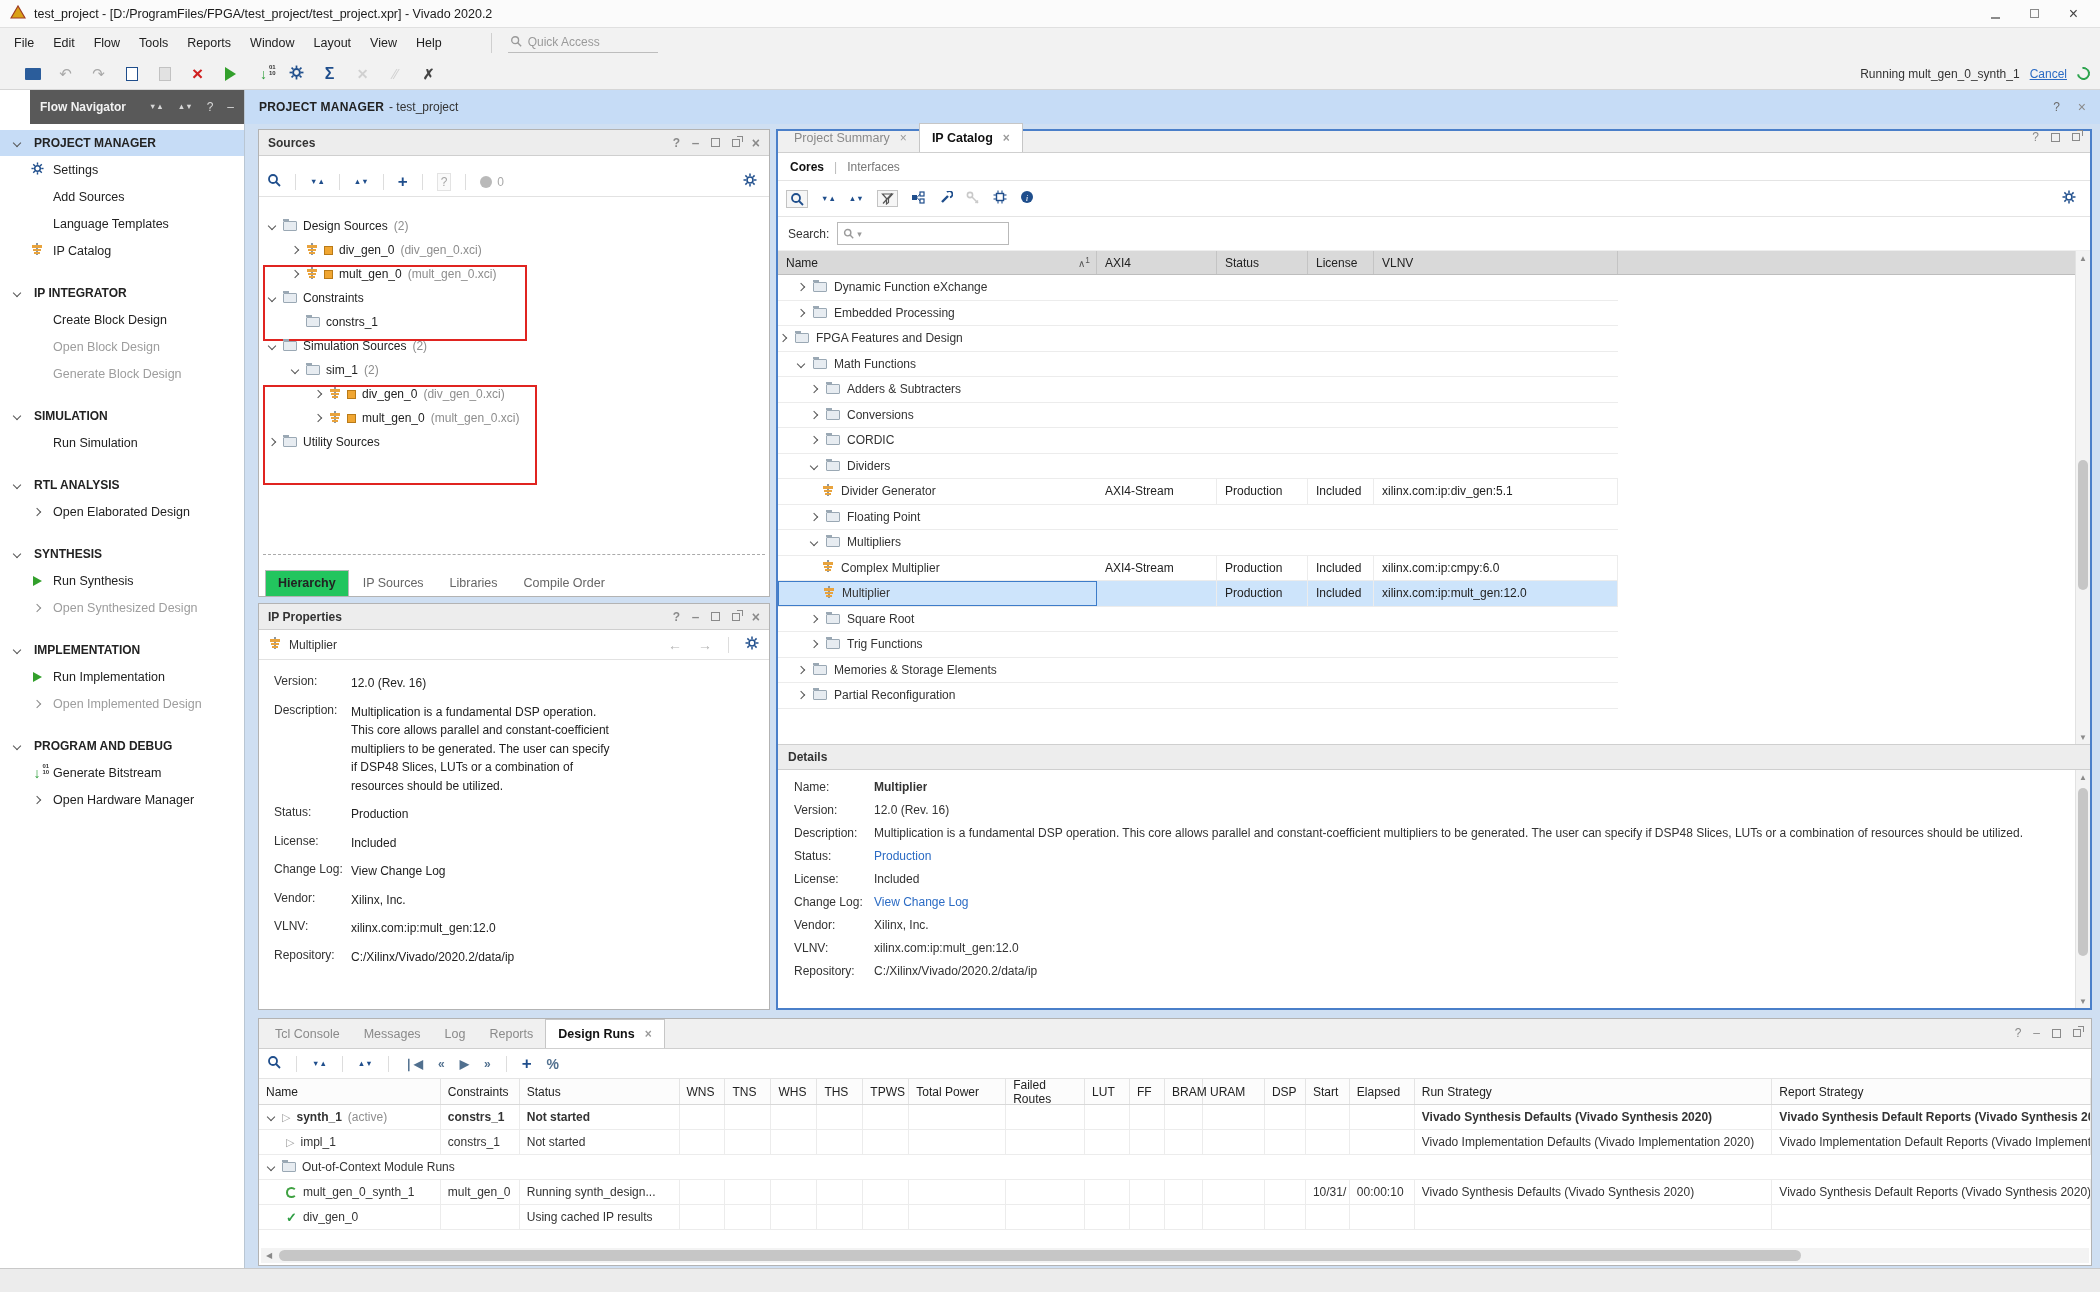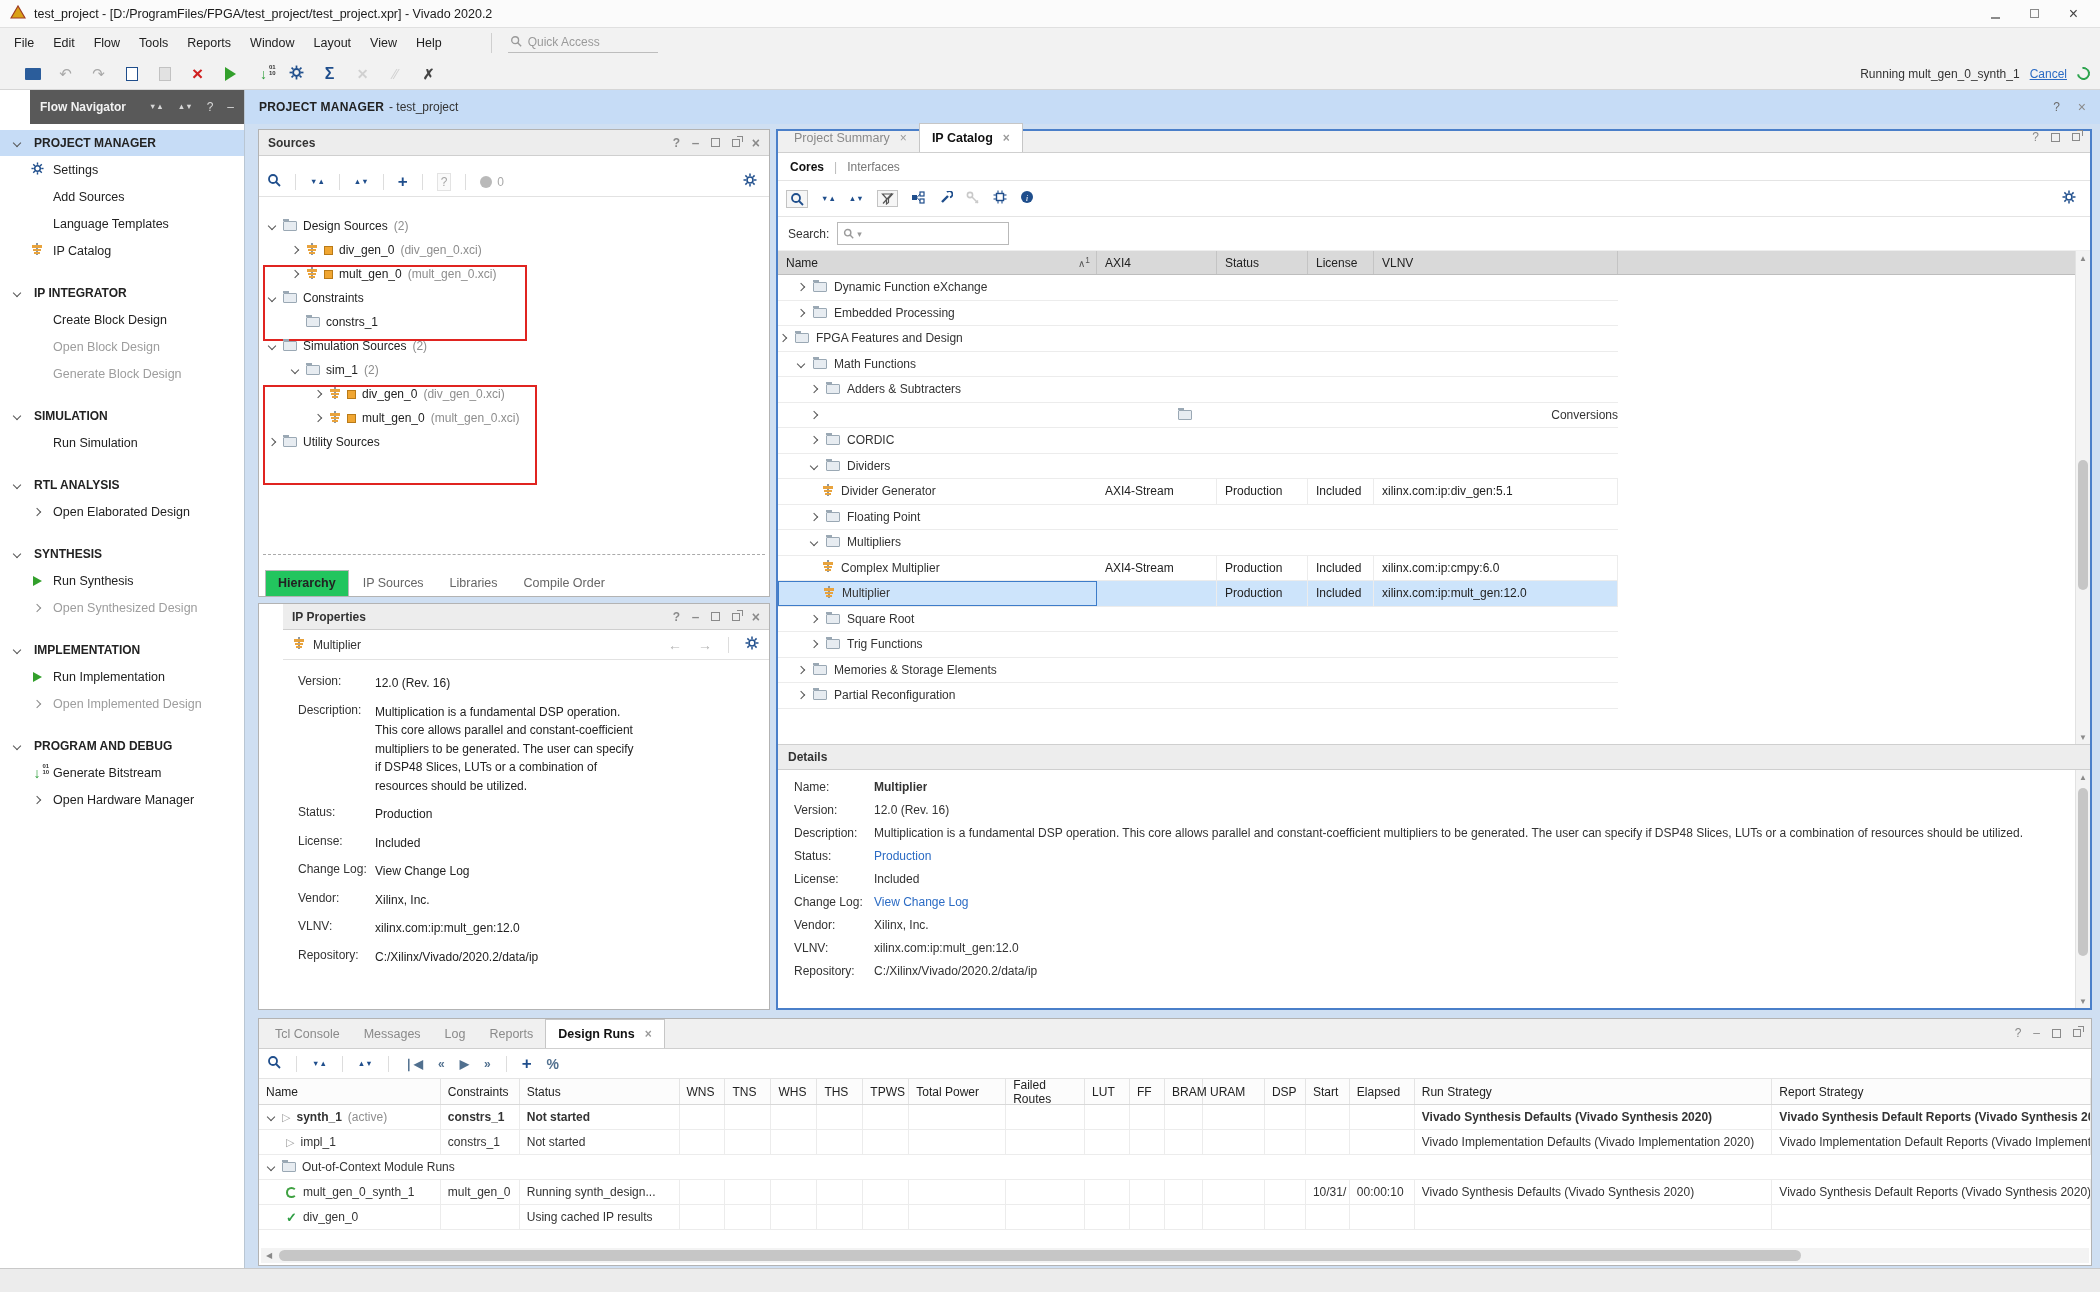--- a/index.html
+++ b/index.html
@@ -89,21 +89,21 @@
   .tree-row { height:24px; display:flex; align-items:center; gap:6px; }
   .tree-row .lbl { color:#222; }
   .tree-row .sfx { color:#8d8d8d; }
   .annotation-box { position:absolute; border:2px solid #e02420; pointer-events:none; }
   #src-splitter { border-top:1px dashed #aaa; margin:0 4px; }
   #sources-tabs { height:30px; display:flex; align-items:flex-end; padding-left:6px; gap:2px; background:#fff; }
   .btab { padding:5px 12px 6px; color:#666; font-size:12.5px; }
   .btab.active { border:1px solid #b9b9b9; border-bottom:none; background:#22c55e; color:#222; font-weight:bold; }
 
   
-  #props-panel { left:13px; top:479px; width:512px; height:407px; display:flex; flex-direction:column;padding-left:24px; }
+  #props-panel { left:13px; top:479px; width:512px; height:407px; display:flex; flex-direction:column; }
   #props-subhead { height:30px; border-bottom:1px solid #e2e2e2; display:flex; align-items:center; gap:8px; padding:0 10px; }
   #props-subhead .nav { margin-left:auto; display:flex; gap:16px; align-items:center; }
   .arr { font-size:14px; color:#b5b5b5; font-weight:bold; }
   #props-fields { padding:14px 0 0 15px; }
   .pfield { display:flex; margin-bottom:10px; }
   .pfield .flabel { width:77px; flex:none; color:#333; }
   .pfield .fvalue { color:#222; max-width:262px; line-height:18.5px; }
 
   
   #catalog-panel { left:531px; top:5px; width:1316px; height:881px; border:2px solid #4a7fc9; display:flex; flex-direction:column; }
@@ -763,21 +763,21 @@
               <div class="cat-row category" style="padding-left: 18px;">
                 <span class="chev open"></span>
                 <span class="folder"></span>
                 <span class="lbl">Math Functions</span>
               </div>
               <div class="cat-row category" style="padding-left: 31px;">
                 <span class="chev"></span>
                 <span class="folder"></span>
                 <span class="lbl">Adders &amp; Subtracters</span>
               </div>
-              <div class="cat-row category" style="padding-left: 31px; justify-content: space-between;">
+              <div class="cat-row category" style="padding-left: 31px;">
                 <span class="chev"></span>
                 <span class="folder"></span>
                 <span class="lbl">Conversions</span>
               </div>
               <div class="cat-row category" style="padding-left: 31px;">
                 <span class="chev"></span>
                 <span class="folder"></span>
                 <span class="lbl">CORDIC</span>
               </div>
               <div class="cat-row category" style="padding-left: 31px;">

